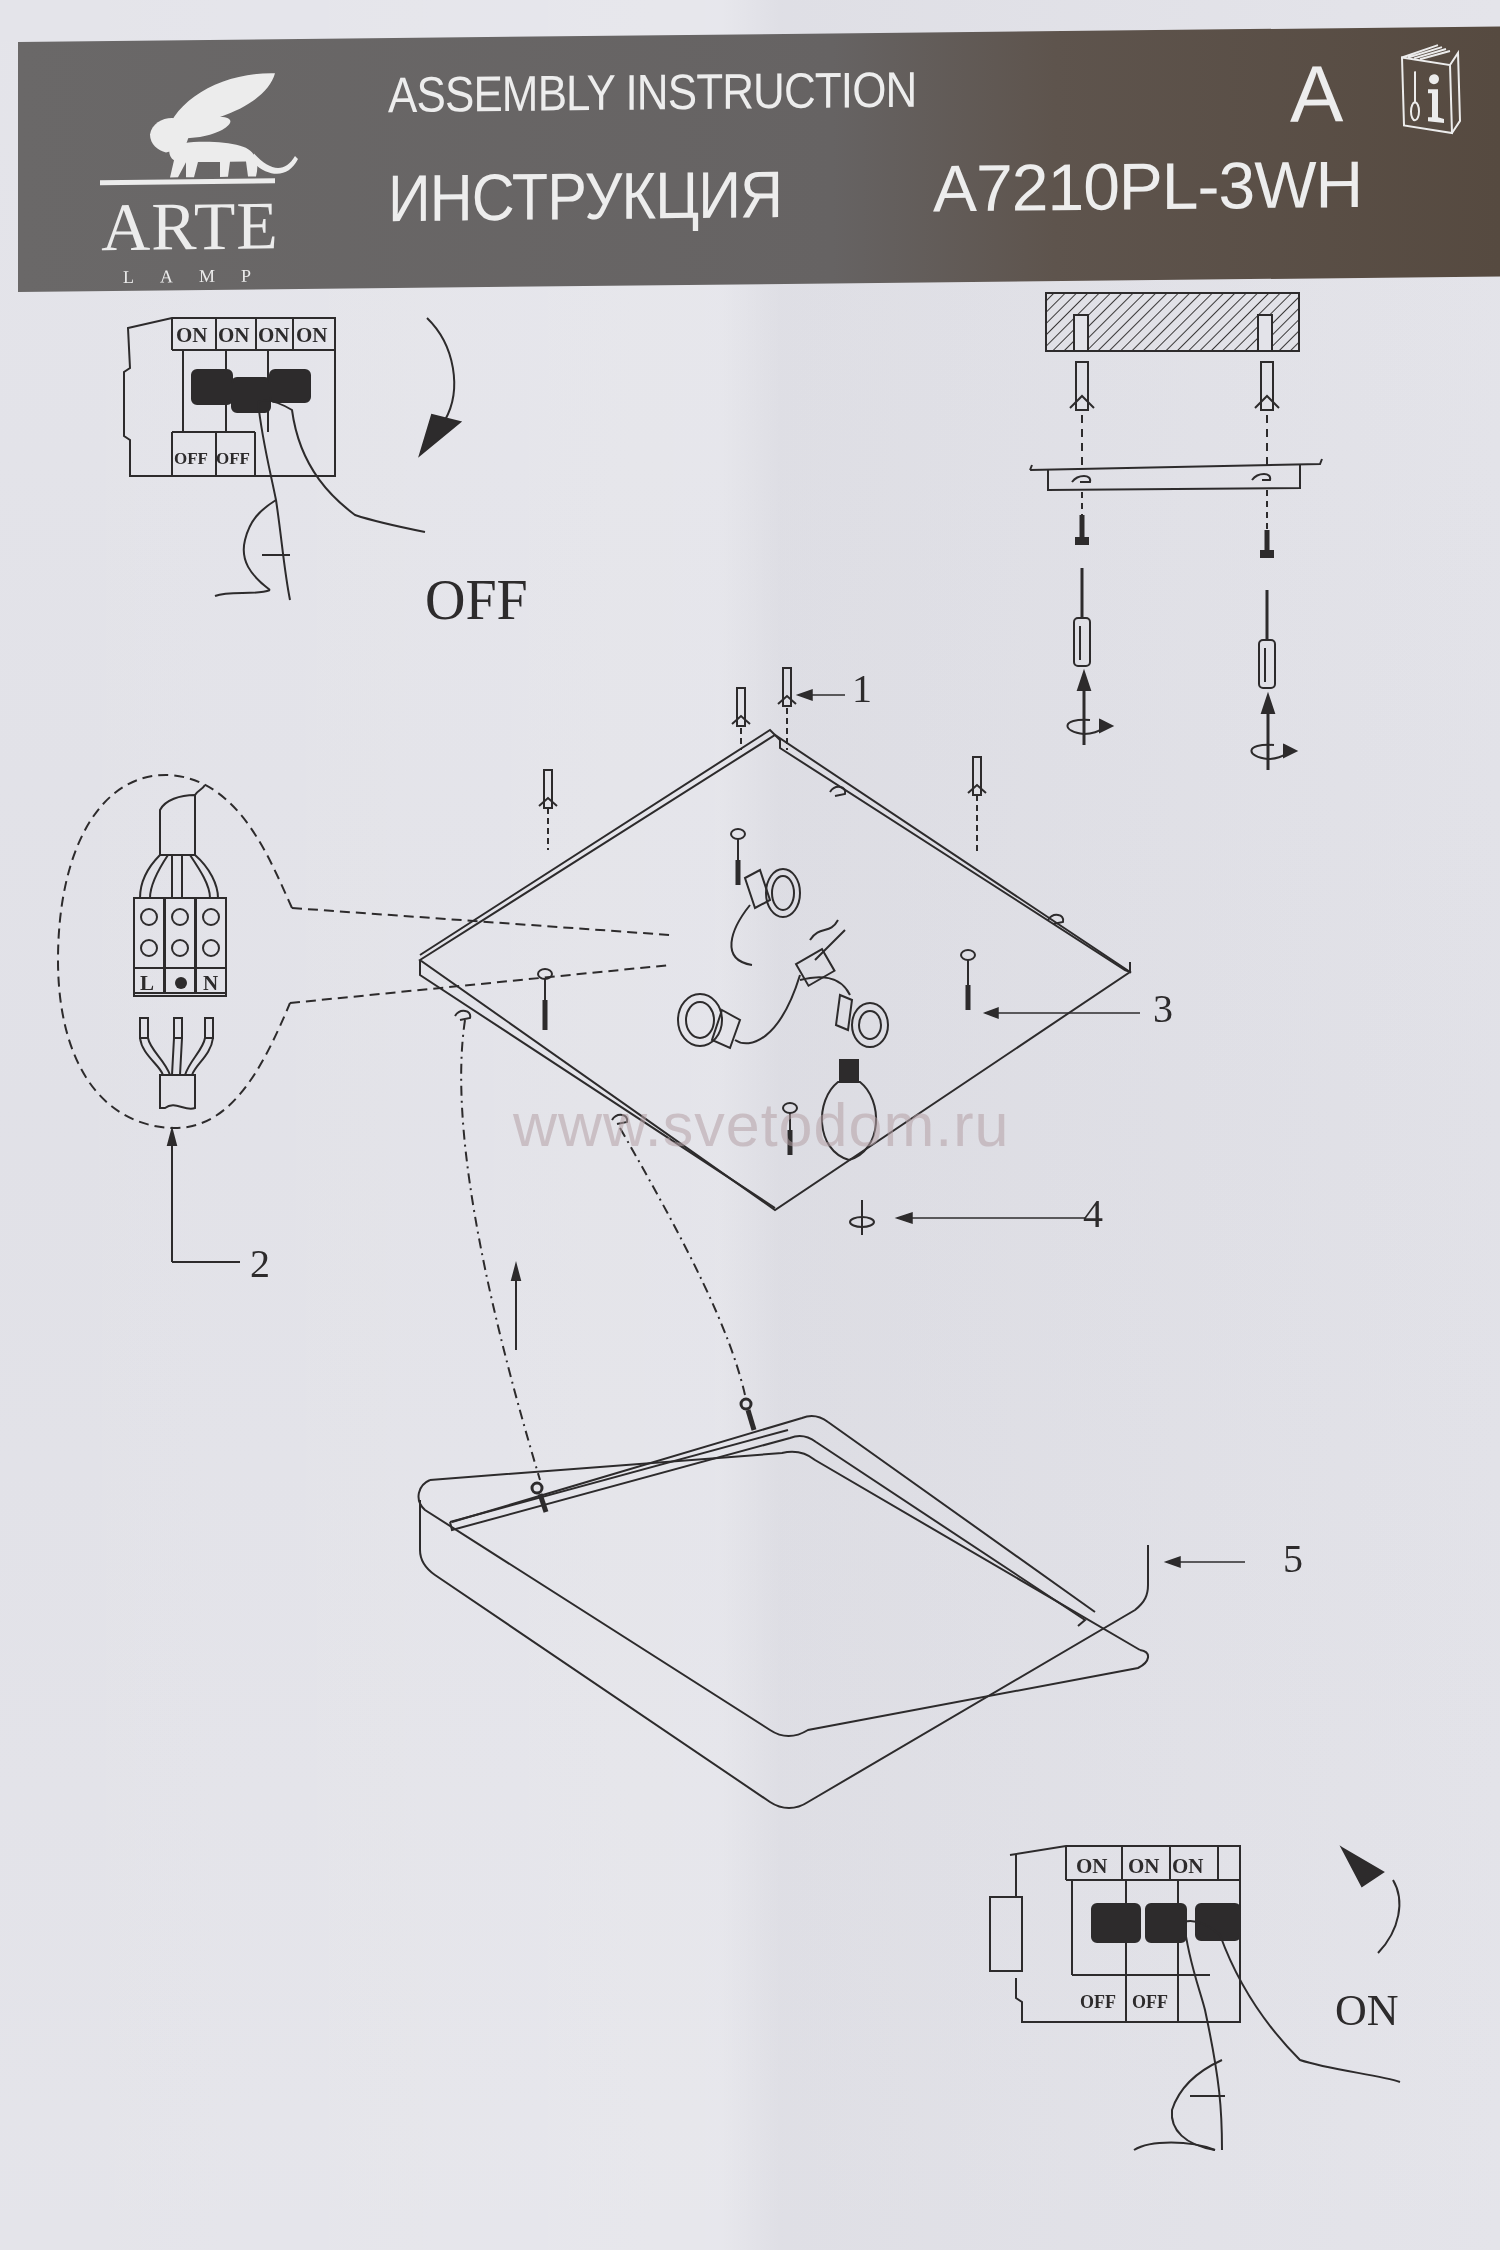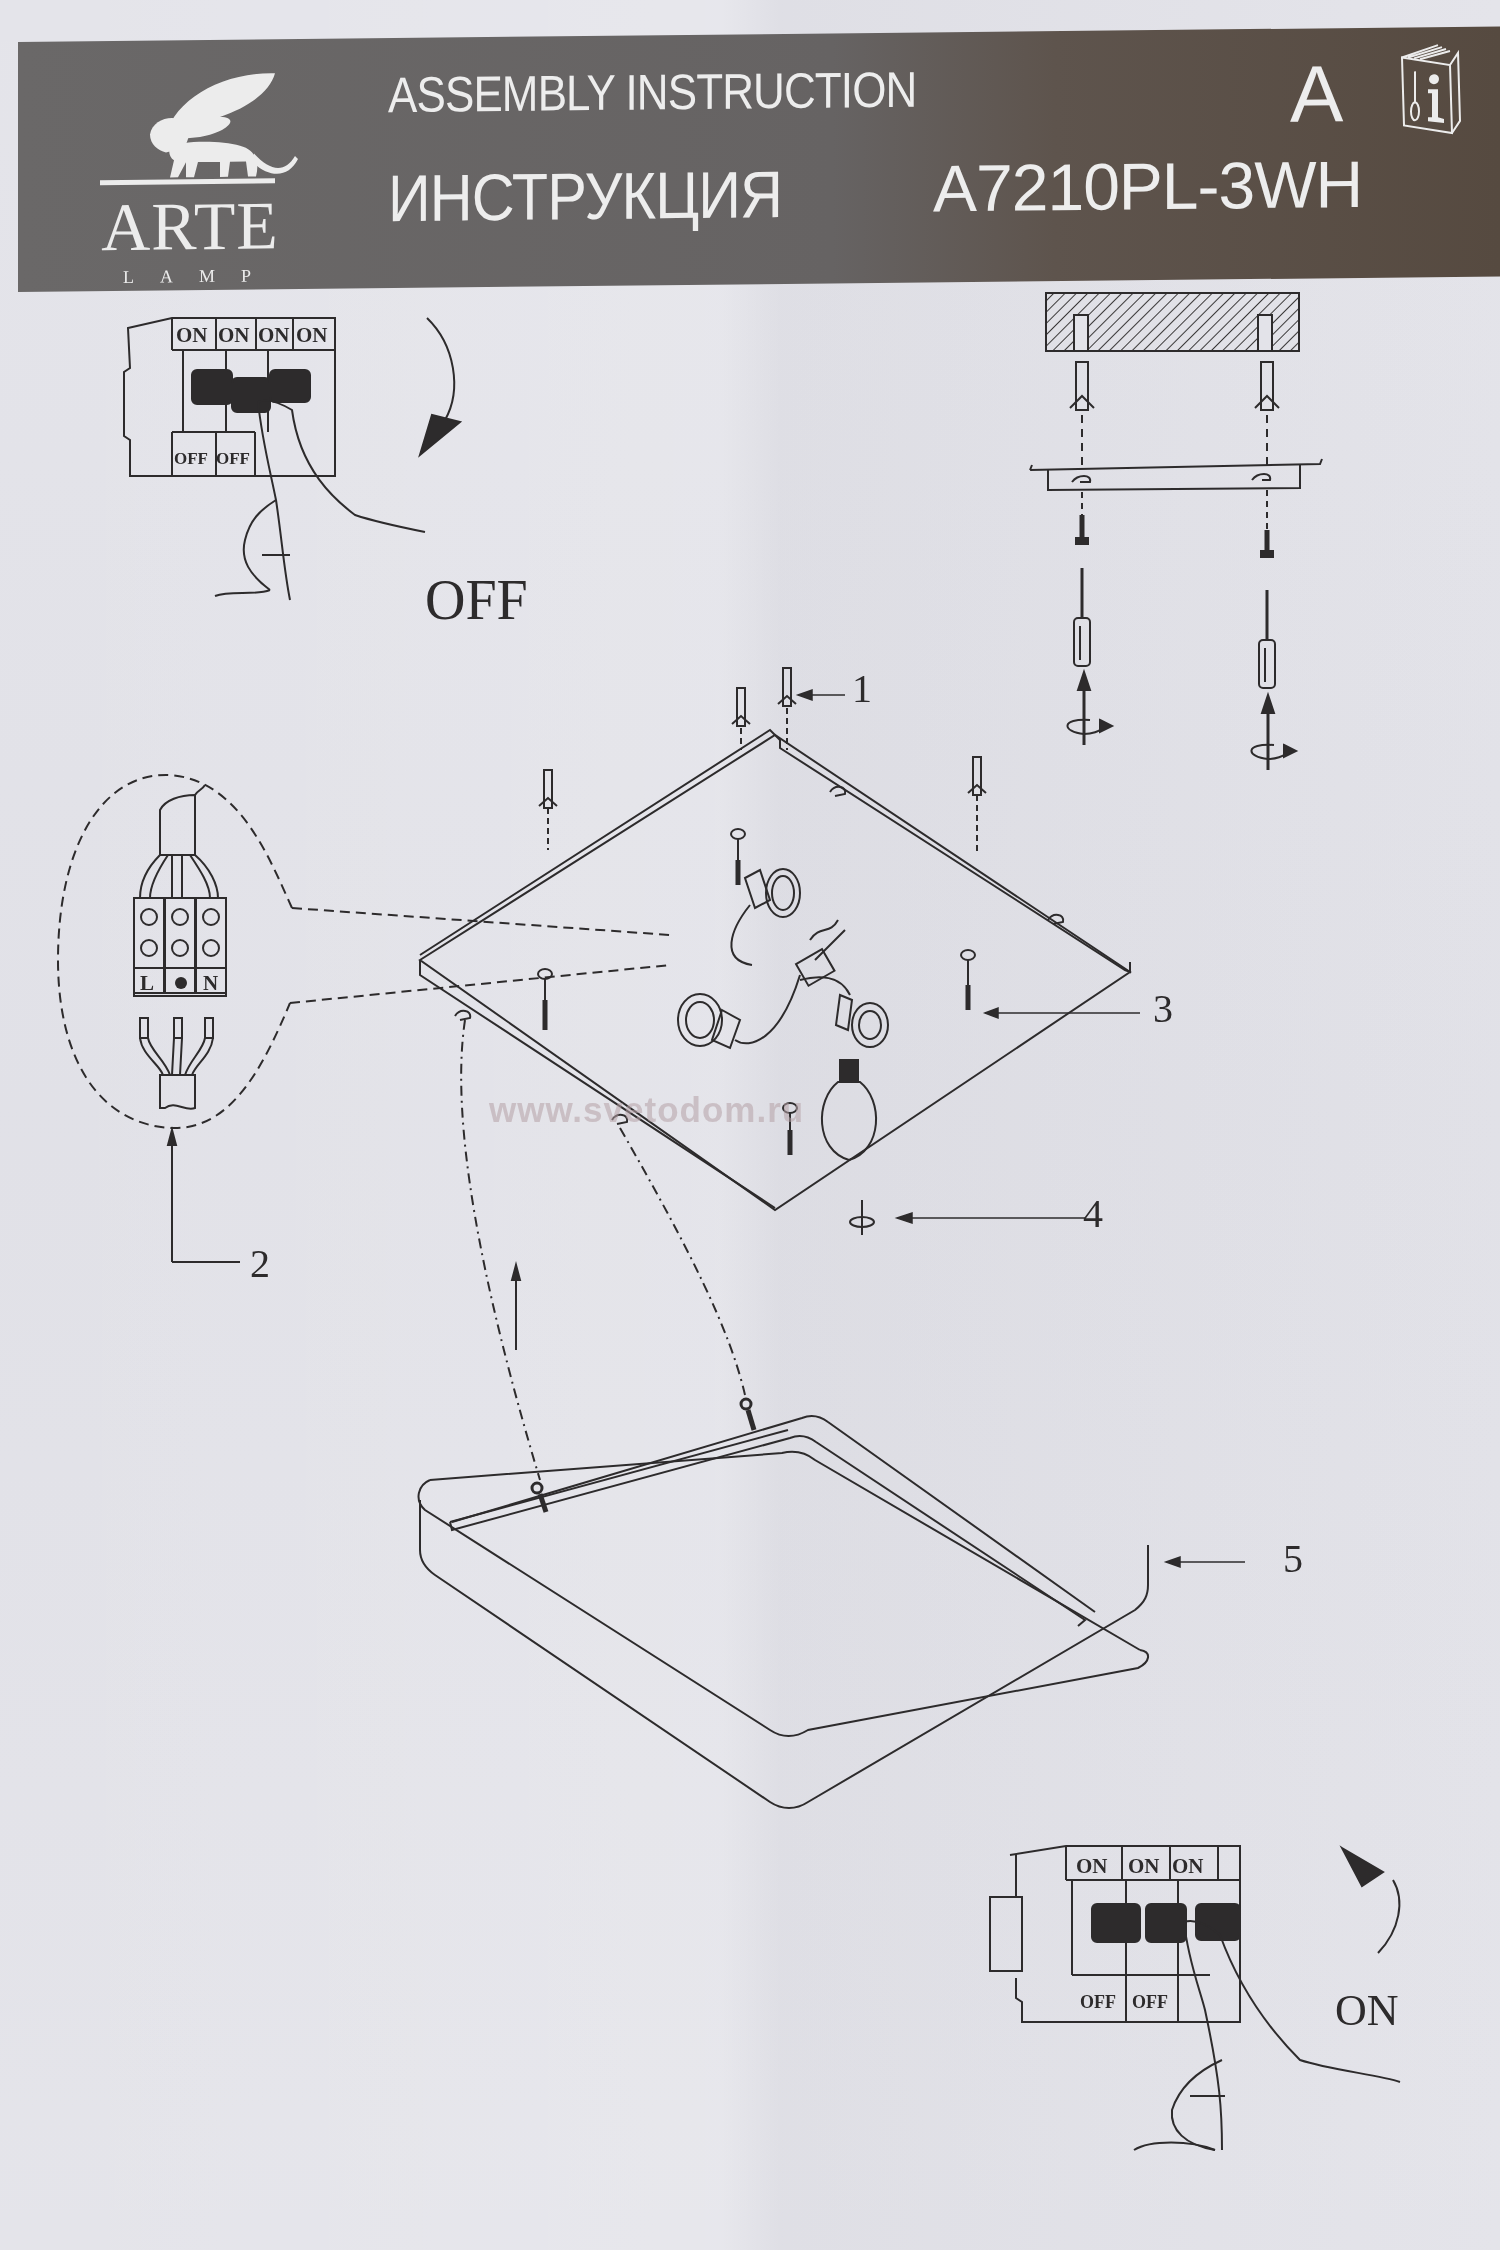--- a/index.html
+++ b/index.html
@@ -51,22 +51,22 @@
     .label-num {
       position: absolute; font-family: "Liberation Serif", serif; font-size: 40px; color: #2d2b2c;
     }
     .state-text {
       position: absolute; font-family: "Liberation Serif", serif; font-size: 56px; color: #2d2b2c; font-weight: normal;
     }
     .sw-label {
       font-family: "Liberation Serif", serif; font-size: 21px; fill: #2d2b2c; font-weight: bold;
     }
     .watermark {
-      position: absolute; left: 489px; top: 1090px;
-      font-size: 35px; color: rgba(180,160,165,0.55); letter-spacing: 1px; font-weight: bold;
+      position: absolute; left: 513px; top: 1090px;
+      font-size: 61px; color: rgba(180,160,165,0.55); letter-spacing: 1px; font-weight: normal;
     }
     svg.drawing { position: absolute; left: 0; top: 0; }
   </style>
 </head>
 <body>
 
 <div class="page">
 
   <div class="header">
     <div class="logo">

